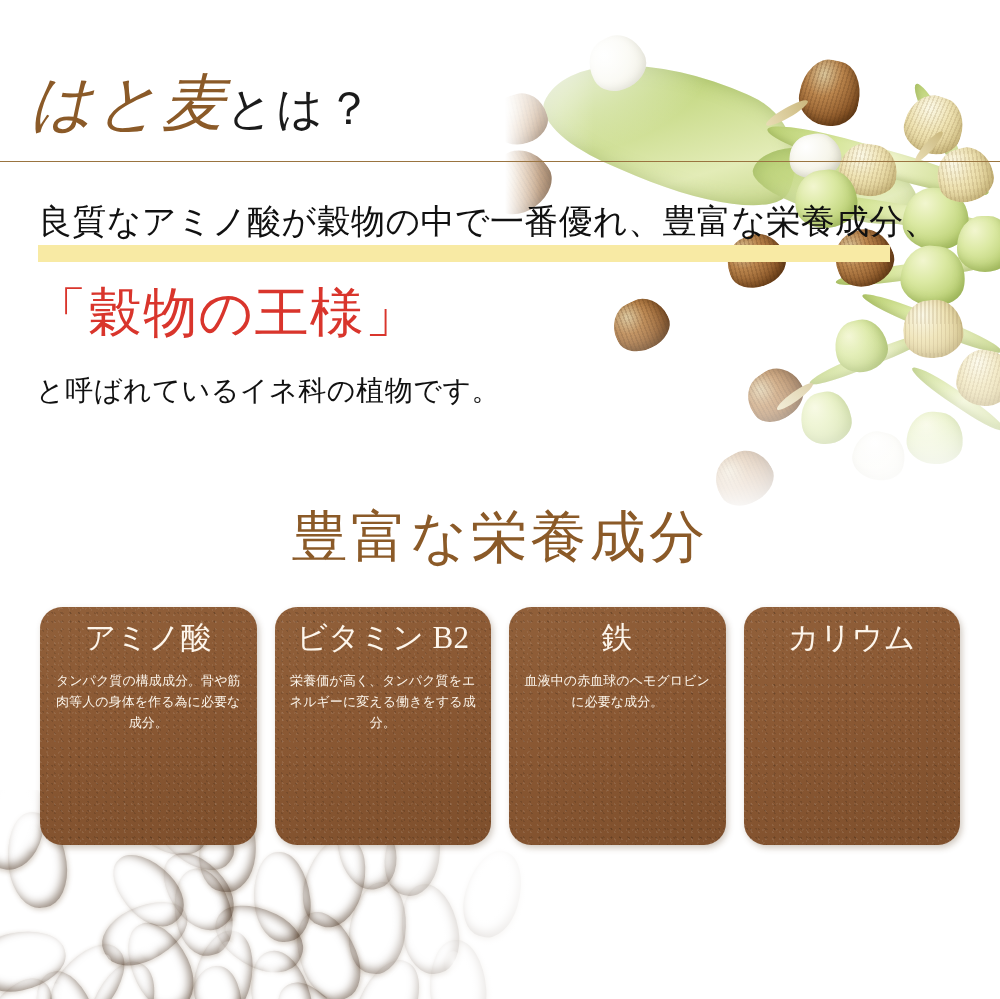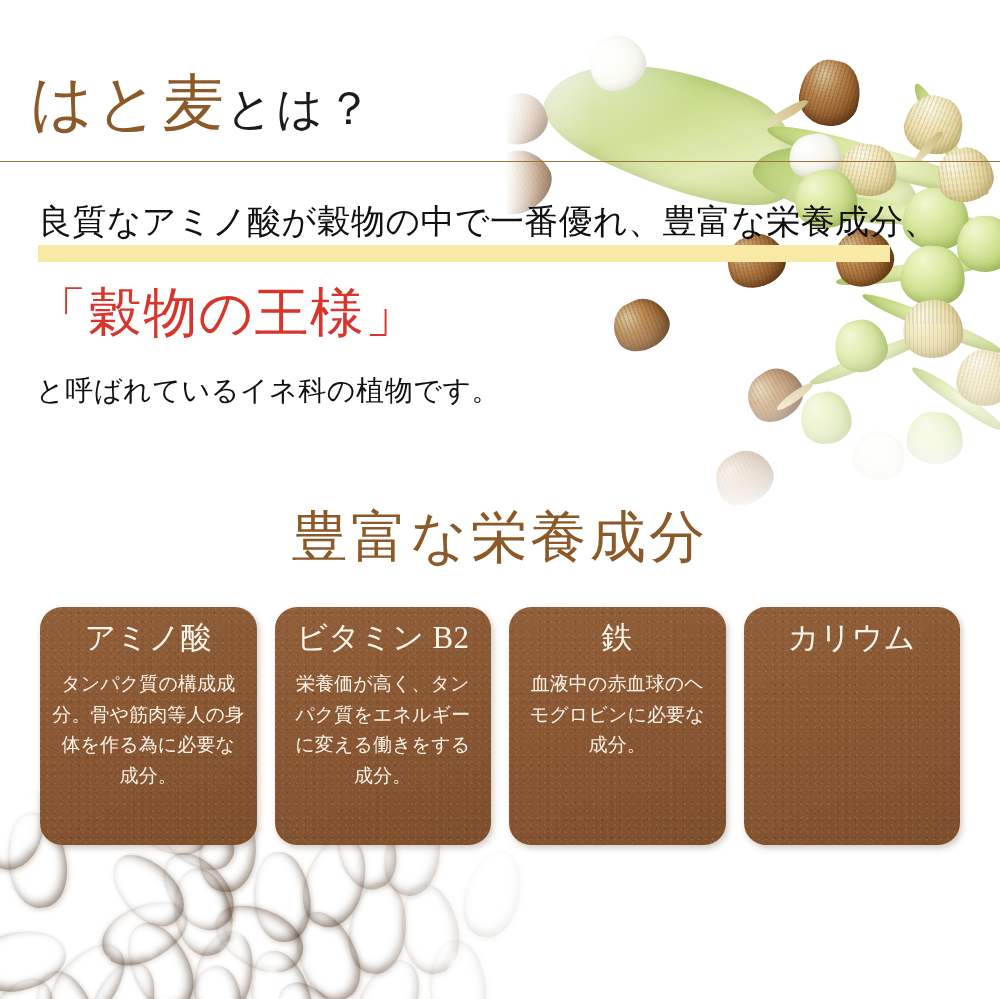--- a/index.html
+++ b/index.html
@@ -121,21 +121,21 @@
   .title {
     position: absolute;
     left: 30px;
     top: 72px;
     font-size: 62px;
     line-height: 1;
     letter-spacing: 0.04em;
     white-space: nowrap;
     z-index: 60;
   }
-  .title .brand { color: #8b5a28; }
+  .title .brand { color: #8b5a28; font-style: italic; }
   .title .rest {
     color: #1b1b1b;
     font-size: 46px;
     letter-spacing: 0.06em;
   }
 
   .divider {
     position: absolute;
     left: 0;
     top: 161px;
@@ -240,27 +240,26 @@
   .card-title {
     font-size: 31px;
     line-height: 1.25;
     color: #fdf6ec;
     text-align: center;
     letter-spacing: 0.01em;
     white-space: nowrap;
     margin-bottom: 12px;
   }
   .card-body {
-    font-size: 19px;
+    font-size: 13px;
     line-height: 1.62;
     color: #fbf4ea;
     text-align: center;
     letter-spacing: 0.005em;
     width: 100%;
-    font-family: Liberation Mono, monospace;
   }
 </style>
 </head>
 <body>
 
 <div id="page">
 
   <div class="photo-plant">
 
     <div class="leaf" style="left:40px; top:68px; width:260px; height:120px; border-radius:70% 28% 62% 30% / 74% 60% 40% 26%; transform:rotate(24deg);"></div>

